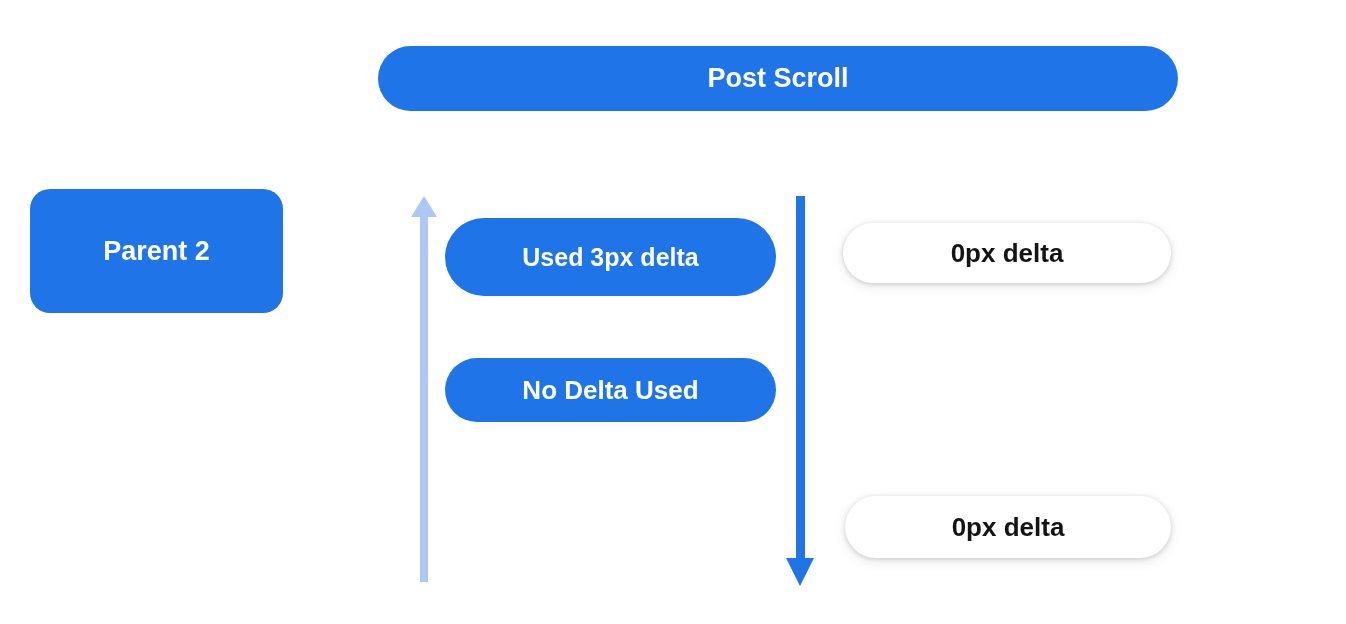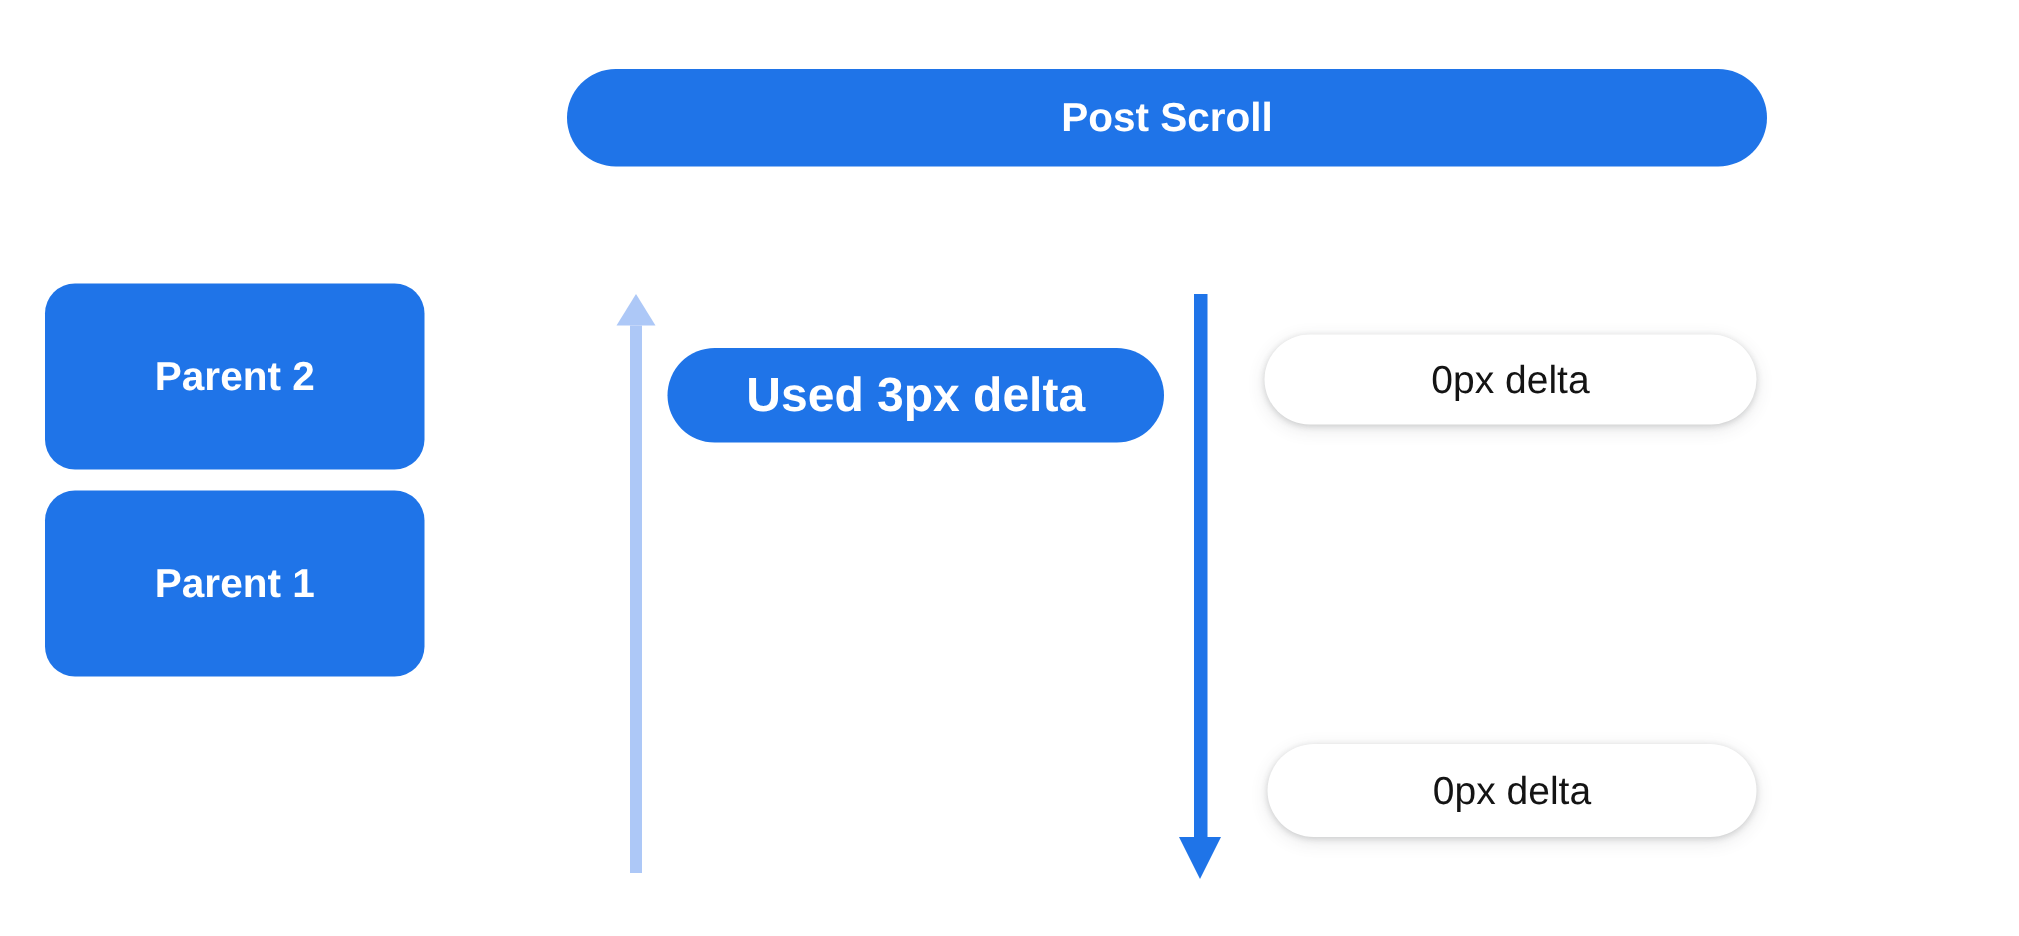--- a/index.html
+++ b/index.html
@@ -21,21 +21,21 @@
     white-space: nowrap;
   }
   .blue-fill {
     background: #1f74e8;
     color: #ffffff;
     font-weight: 700;
   }
   .white-pill {
     background: #ffffff;
     color: #141414;
-    font-weight: 400;
+    font-weight: 700;
     box-shadow: 0 1px 4px rgba(60,64,67,0.20), 0 3px 12px rgba(60,64,67,0.13);
   }
   .node {
     position: absolute;
     display: flex;
     align-items: center;
     justify-content: center;
     box-sizing: border-box;
     border-radius: 20px;
     font-size: 27px;
@@ -50,21 +50,21 @@
   .parent1 { left: 30px; top: 327px; width: 253px; height: 124px; }
   .child {
     left: 23px; top: 461px;
     width: 262px; height: 131px;
     background: #ffffff;
     border: 8px solid #1f74e8;
     border-radius: 26px;
     color: #141414;
     font-weight: 500;
   }
-  .used-pill    { left: 445px; top: 232px; width: 331px; height: 63px; font-size: 32px; }
+  .used-pill    { left: 445px; top: 218px; width: 331px; height: 78px; font-size: 25px; }
   .nodelta-pill { left: 445px; top: 358px; width: 331px; height: 64px; font-size: 26px; }
   .zero-top     { left: 843px; top: 223px; width: 328px; height: 60px; font-size: 26px; }
   .zero-bottom  { left: 845px; top: 496px; width: 326px; height: 62px; font-size: 26px; }
 
   .arrow { position: absolute; }
   .up-arrow { left: 411px; top: 196px; width: 26px; height: 386px; }
   .up-arrow .head {
     width: 0; height: 0; margin: 0 auto;
     border-left: 13px solid transparent;
     border-right: 13px solid transparent;
@@ -83,33 +83,33 @@
 </style>
 </head>
 <body>
 
 <div class="canvas">
 
   <div class="pill blue-fill banner">Post Scroll</div>
 
   <div class="node blue-fill parent2">Parent 2</div>
 
-  <div class="node blue-fill parent1">Parent 1</div>
 
 
   <div class="arrow up-arrow">
     <div class="head"></div>
     <div class="shaft"></div>
   </div>
 
   <div class="arrow down-arrow">
     <div class="shaft"></div>
     <div class="head"></div>
   </div>
 
   <div class="pill blue-fill used-pill">Used 3px delta</div>
 
+  <div class="pill blue-fill nodelta-pill">No Delta Used</div>
 
   <div class="pill white-pill zero-top">0px delta</div>
 
   <div class="pill white-pill zero-bottom">0px delta</div>
 
 </div>
 
 </body></html>

